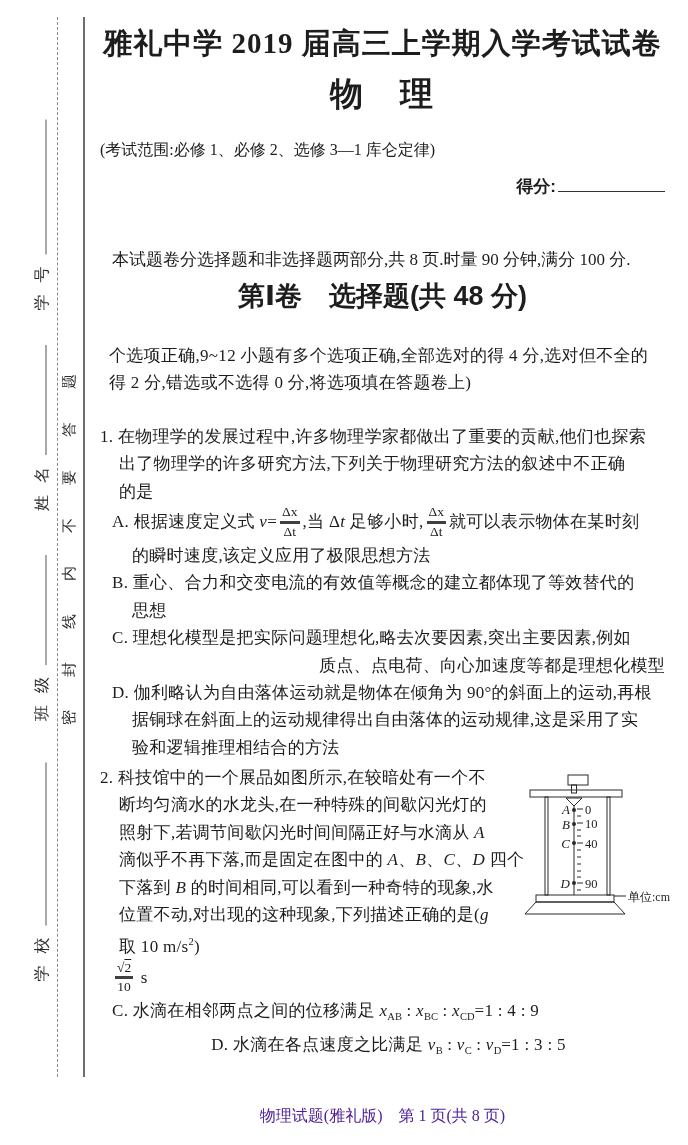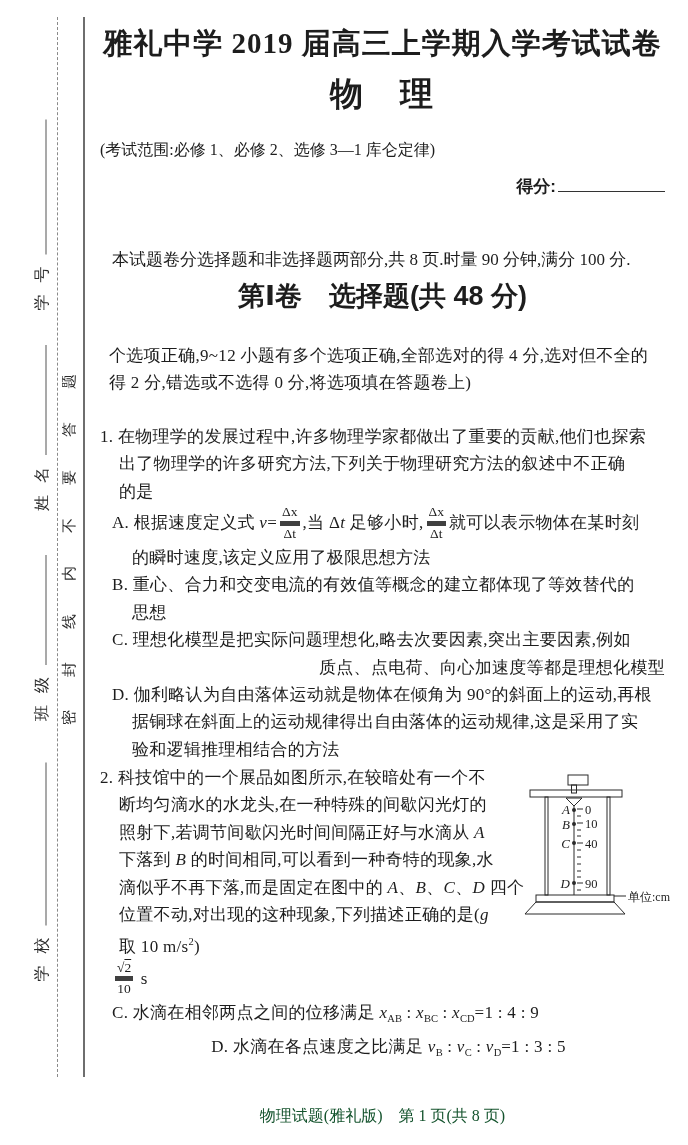--- a/index.html
+++ b/index.html
@@ -39,34 +39,34 @@
   .scope{top:140px;text-align:left;font-size:16px;}
   .score{top:175px;text-align:right;font-size:17px;font-weight:bold;
          font-family:"Liberation Sans","DejaVu Sans",sans-serif;}
   .score-ul{display:inline-block;width:107px;height:3px;border-bottom:1.2px solid #333;margin-left:2px;}
   .intro{top:227px;left:112px;width:553px;font-size:17px;margin-top:21px;}
   .section1{top:278px;text-align:center;font-size:27px;font-weight:bold;
             font-family:"Liberation Sans","DejaVu Sans",sans-serif;}
   .note{top:342px;}
   .q1{top:423px;}
   .q2{top:764px;}
-  .footer{top:1106px;text-align:center;font-size:16px;color:#14532d;}
+  .footer{top:1106px;text-align:center;font-size:16px;color:#4c1d95;}
 
   
   .bline{font-size:17px;line-height:27.4px;white-space:nowrap;letter-spacing:0.3px;}
   .bline b{font-family:"Liberation Sans","DejaVu Sans",sans-serif;font-weight:bold;}
   .bline i{font-style:italic;}
   .bline sub{font-size:10.5px;vertical-align:-4px;letter-spacing:0;}
   .bline sup{font-size:10.5px;}
   .frac{
     display:inline-flex;flex-direction:column;align-items:center;justify-content:center;
     vertical-align:middle;font-size:13.5px;line-height:1.25;margin:0 3px;transform:translateY(-1px);
     letter-spacing:0;
   }
-  .frac .fnum{border-bottom:5px solid #404040;padding:0 2px;}
+  .frac .fnum{border-bottom:3px solid #404040;padding:0 2px;}
   .over{text-decoration:overline;}
 
   
   .figure{position:absolute;left:522px;top:772px;}
   .figure .sh{stroke:#2a2a2a;stroke-width:1;fill:none;}
   .figure .fl{fill:#2a2a2a;stroke:none;}
   .figure text{fill:#1d1d1d;font-family:"Liberation Serif","DejaVu Serif",serif;}
   .figure .pt{font-size:13px;font-style:italic;}
   .figure .num{font-size:12.5px;}
   .figure .unit{font-size:12px;}
@@ -124,22 +124,22 @@
       <div class="bline" style="margin-left: 12px;"><span>C. 理想化模型是把实际问题理想化,略去次要因素,突出主要因素,例如</span></div>
       <div class="bline" style="margin-left: 32px; text-align: right;"><span>质点、点电荷、向心加速度等都是理想化模型</span></div>
       <div class="bline" style="margin-left: 12px;"><span>D. 伽利略认为自由落体运动就是物体在倾角为 90°的斜面上的运动,再根</span></div>
       <div class="bline" style="margin-left: 32px;"><span>据铜球在斜面上的运动规律得出自由落体的运动规律,这是采用了实</span></div>
       <div class="bline" style="margin-left: 32px;"><span>验和逻辑推理相结合的方法</span></div>
     </div>
   <div class="blk q2">
       <div class="bline" style="margin-left: 0px;"><span>2. 科技馆中的一个展品如图所示,在较暗处有一个不</span></div>
       <div class="bline" style="margin-left: 19px;"><span>断均匀滴水的水龙头,在一种特殊的间歇闪光灯的</span></div>
       <div class="bline" style="margin-left: 19px;"><span>照射下,若调节间歇闪光时间间隔正好与水滴从 </span><i>A</i></div>
+      <div class="bline" style="margin-left: 19px;"><span>滴似乎不再下落,而是固定在图中的 </span><i>A</i><span>、</span><i>B</i><span>、</span><i>C</i><span>、</span><i>D</i><span> 四个</span></div>
       <div class="bline" style="margin-left: 19px;"><span>下落到 </span><i>B</i><span> 的时间相同,可以看到一种奇特的现象,水</span></div>
-      <div class="bline" style="margin-left: 19px;"><span>滴似乎不再下落,而是固定在图中的 </span><i>A</i><span>、</span><i>B</i><span>、</span><i>C</i><span>、</span><i>D</i><span> 四个</span></div>
       <div class="bline" style="margin-left: 19px;"><span>位置不动,对出现的这种现象,下列描述正确的是(</span><i>g</i></div>
       <div class="bline" style="margin-left: 19px;"><span>取 10 m/s</span><sup>2</sup><span>)</span></div>
       <div class="bline" style="margin-left: 12px;"><span class="frac">
           <span class="fnum"><span>√</span><span class="over">2</span></span>
           <span>10</span>
         </span><span> s</span></div>
       <div class="bline" style="margin-left: 12px;"><span>C. 水滴在相邻两点之间的位移满足 </span><span><i>x</i><sub>AB</sub></span><span> : </span><span><i>x</i><sub>BC</sub></span><span> : </span><span><i>x</i><sub>CD</sub></span><span>=1 : 4 : 9</span></div>
       <div class="bline" style="margin-left: 12px; text-align: center;"><span>D. 水滴在各点速度之比满足 </span><span><i>v</i><sub>B</sub></span><span> : </span><span><i>v</i><sub>C</sub></span><span> : </span><span><i>v</i><sub>D</sub></span><span>=1 : 3 : 5</span></div>
     </div>
 

